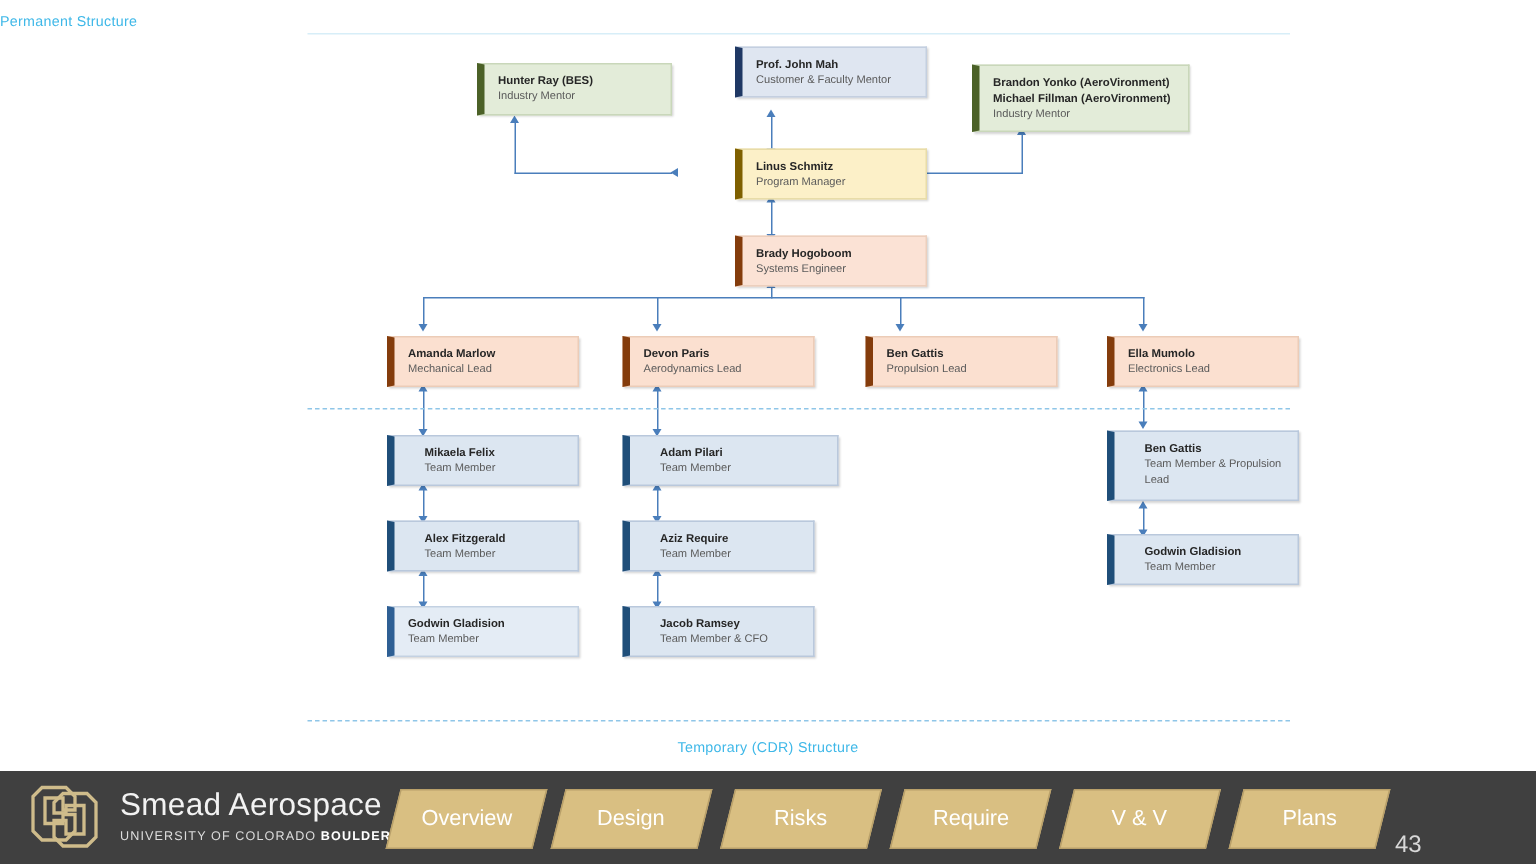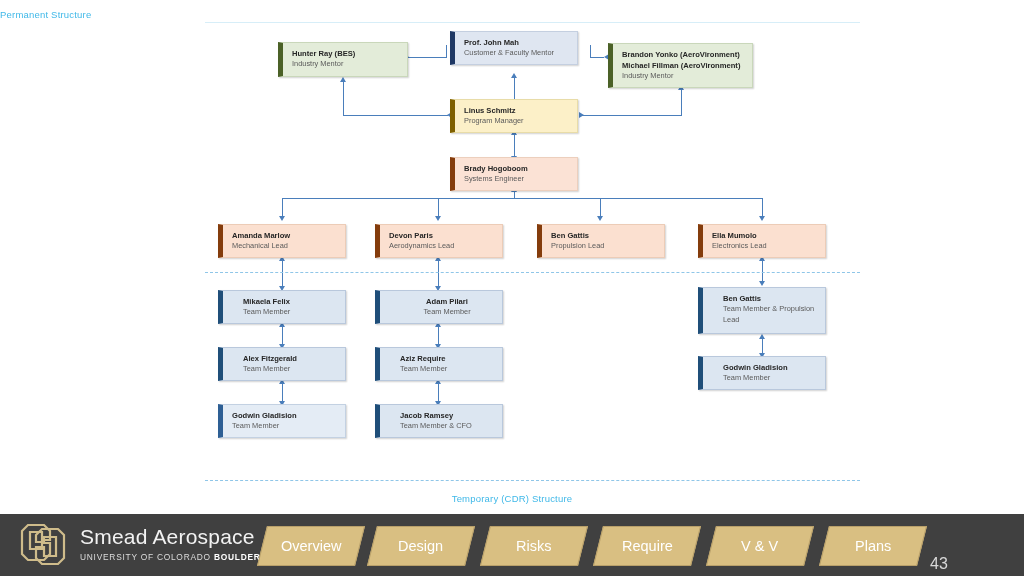--- a/index.html
+++ b/index.html
@@ -27,20 +27,21 @@
 
   
   .box{
     position:absolute;box-sizing:border-box;
     border:1px solid #cfcfcf;
     border-left:5px solid #333;
     padding:5px 8px 4px 9px;
     background:#eee;
     box-shadow:1px 1px 1.5px rgba(0,0,0,.18);
     overflow:hidden;
+    margin-left:40px;
   }
   .box .nm{
     font-size:7.6px;font-weight:bold;color:#262626;line-height:1.45;
     white-space:nowrap;
   }
   .box .rl{
     font-size:7.4px;color:#5a5a5a;line-height:1.45;
   }
 
   .green{background:#e3ecd9;border-color:#c9d7ba;border-left-color:#4b6127;}
@@ -209,21 +210,21 @@
   </div>
   <div class="box member" style="left:218px;top:347px;width:128px;height:34px;">
     <div class="nm">Alex Fitzgerald</div>
     <div class="rl">Team Member</div>
   </div>
   <div class="box member-l" style="left:218px;top:404px;width:128px;height:34px;">
     <div class="nm">Godwin Gladision</div>
     <div class="rl">Team Member</div>
   </div>
 
-  <div class="box member" style="left:375px;top:290px;width:128px;height:34px;text-align:center;">
+  <div class="box member" style="left:375px;top:290px;width:144px;height:34px;">
     <div class="nm">Adam Pilari</div>
     <div class="rl">Team Member</div>
   </div>
   <div class="box member" style="left:375px;top:347px;width:128px;height:34px;">
     <div class="nm">Aziz Require</div>
     <div class="rl">Team Member</div>
   </div>
   <div class="box member" style="left:375px;top:404px;width:128px;height:34px;">
     <div class="nm">Jacob Ramsey</div>
     <div class="rl">Team Member &amp; CFO</div>

